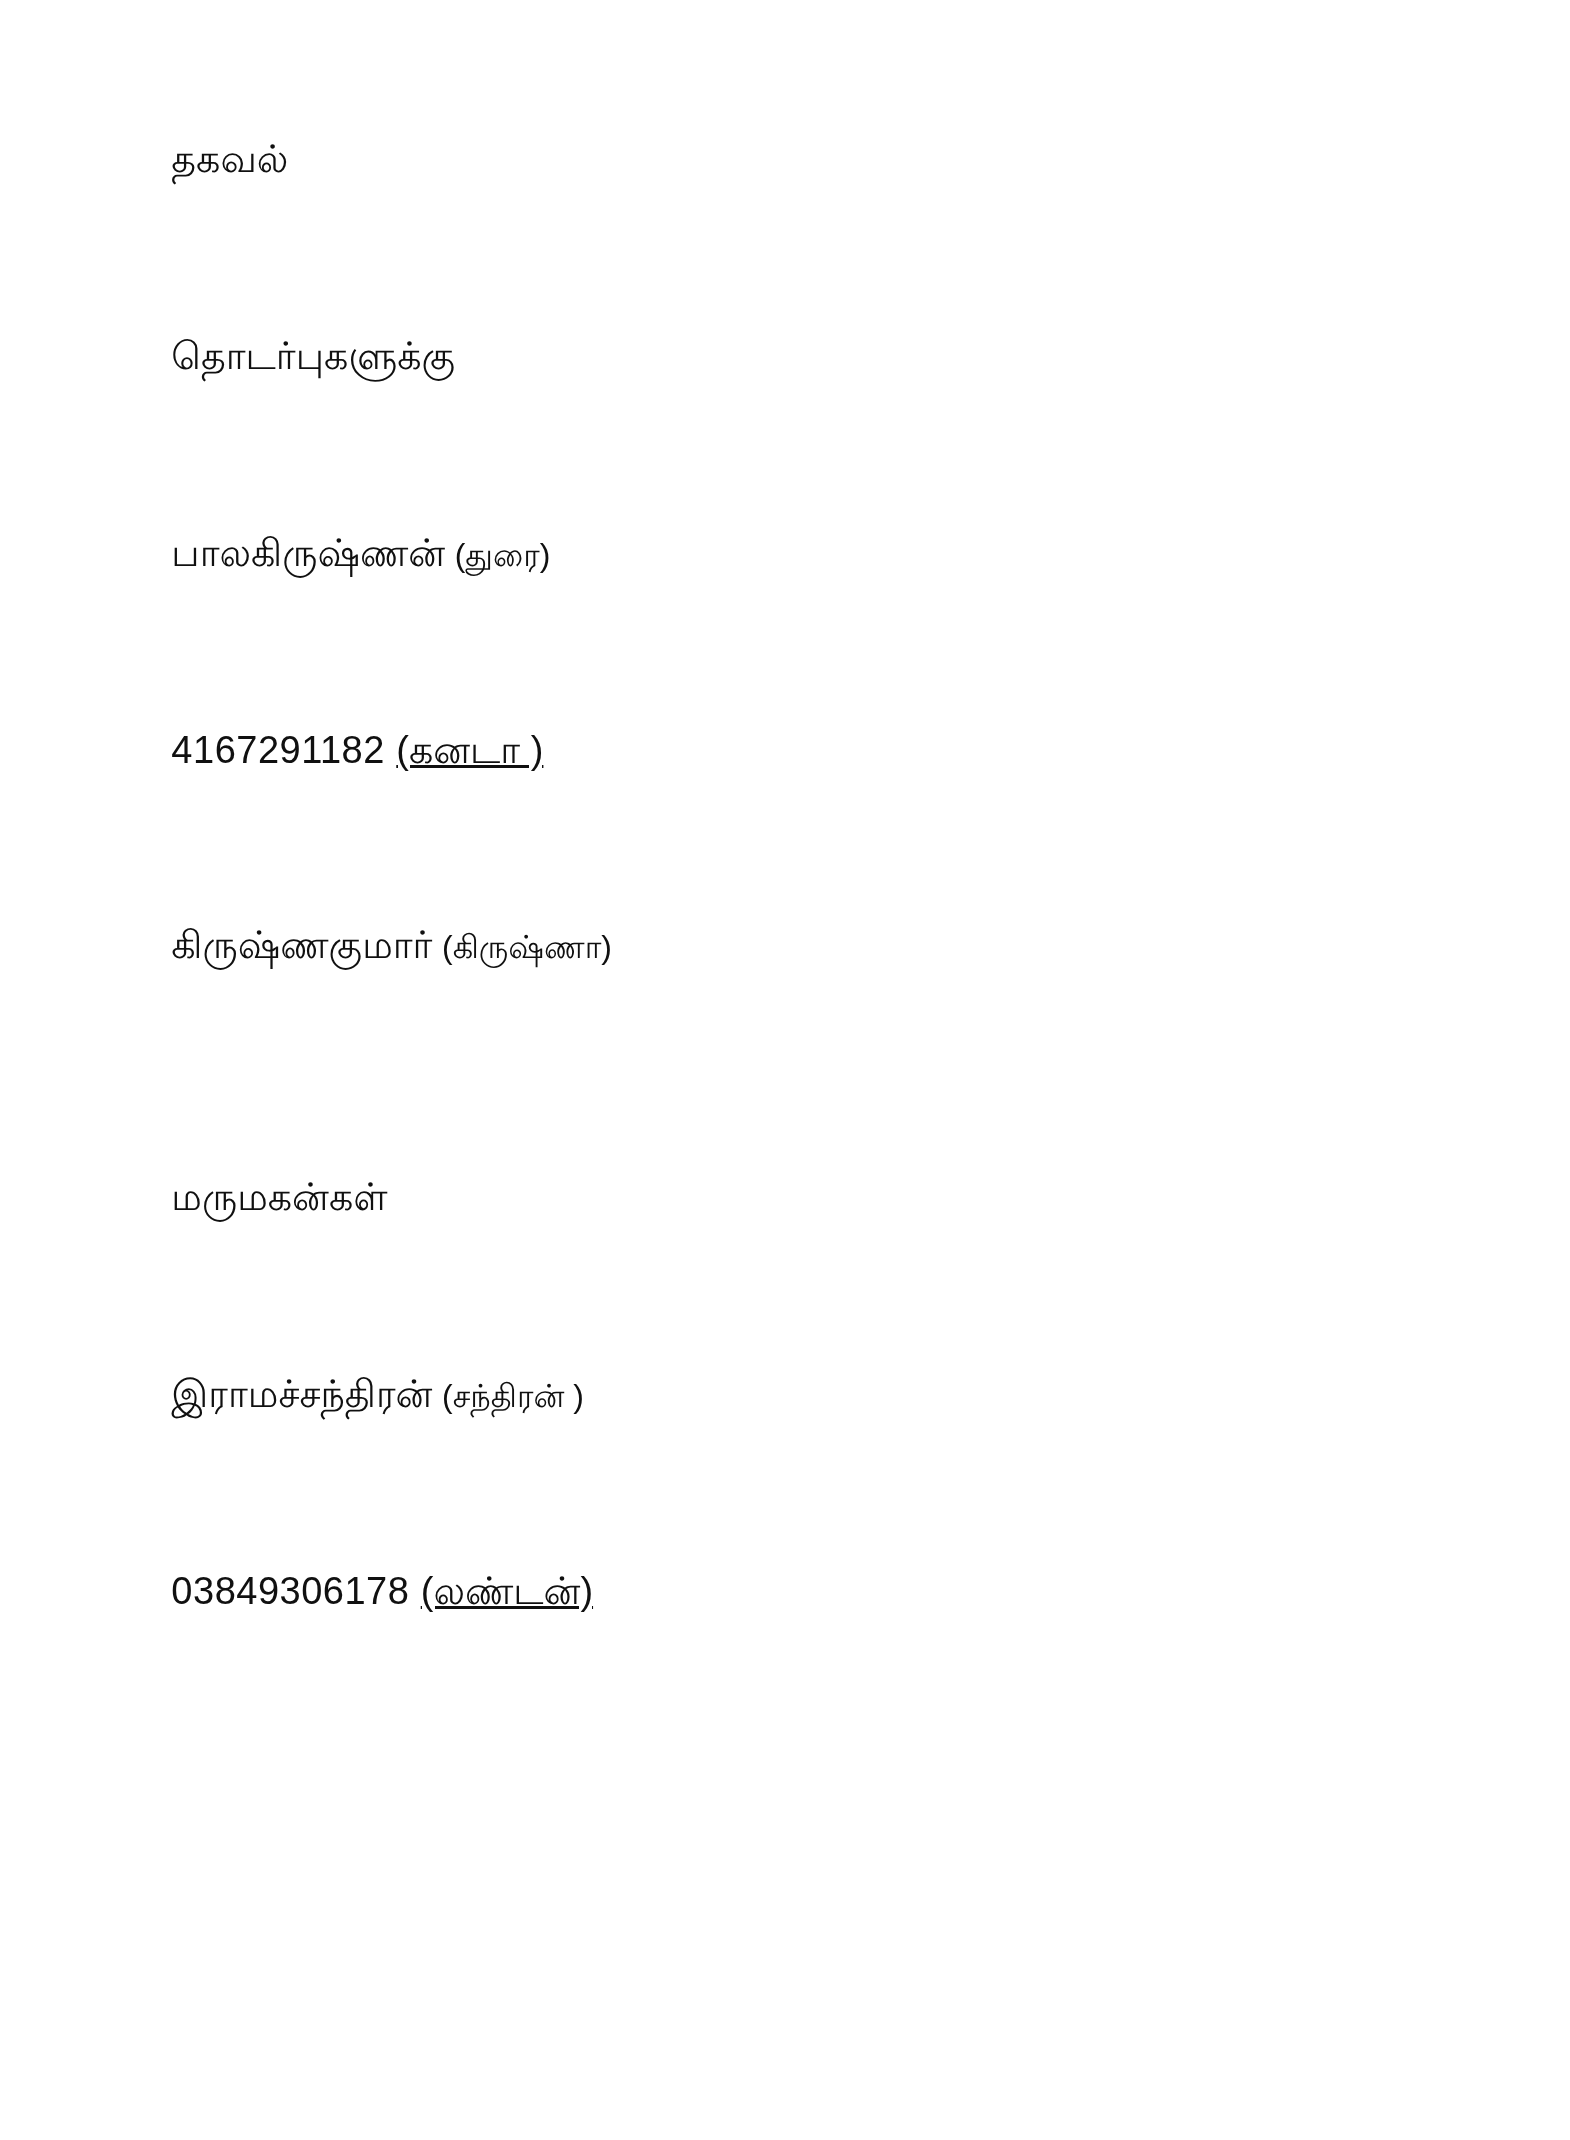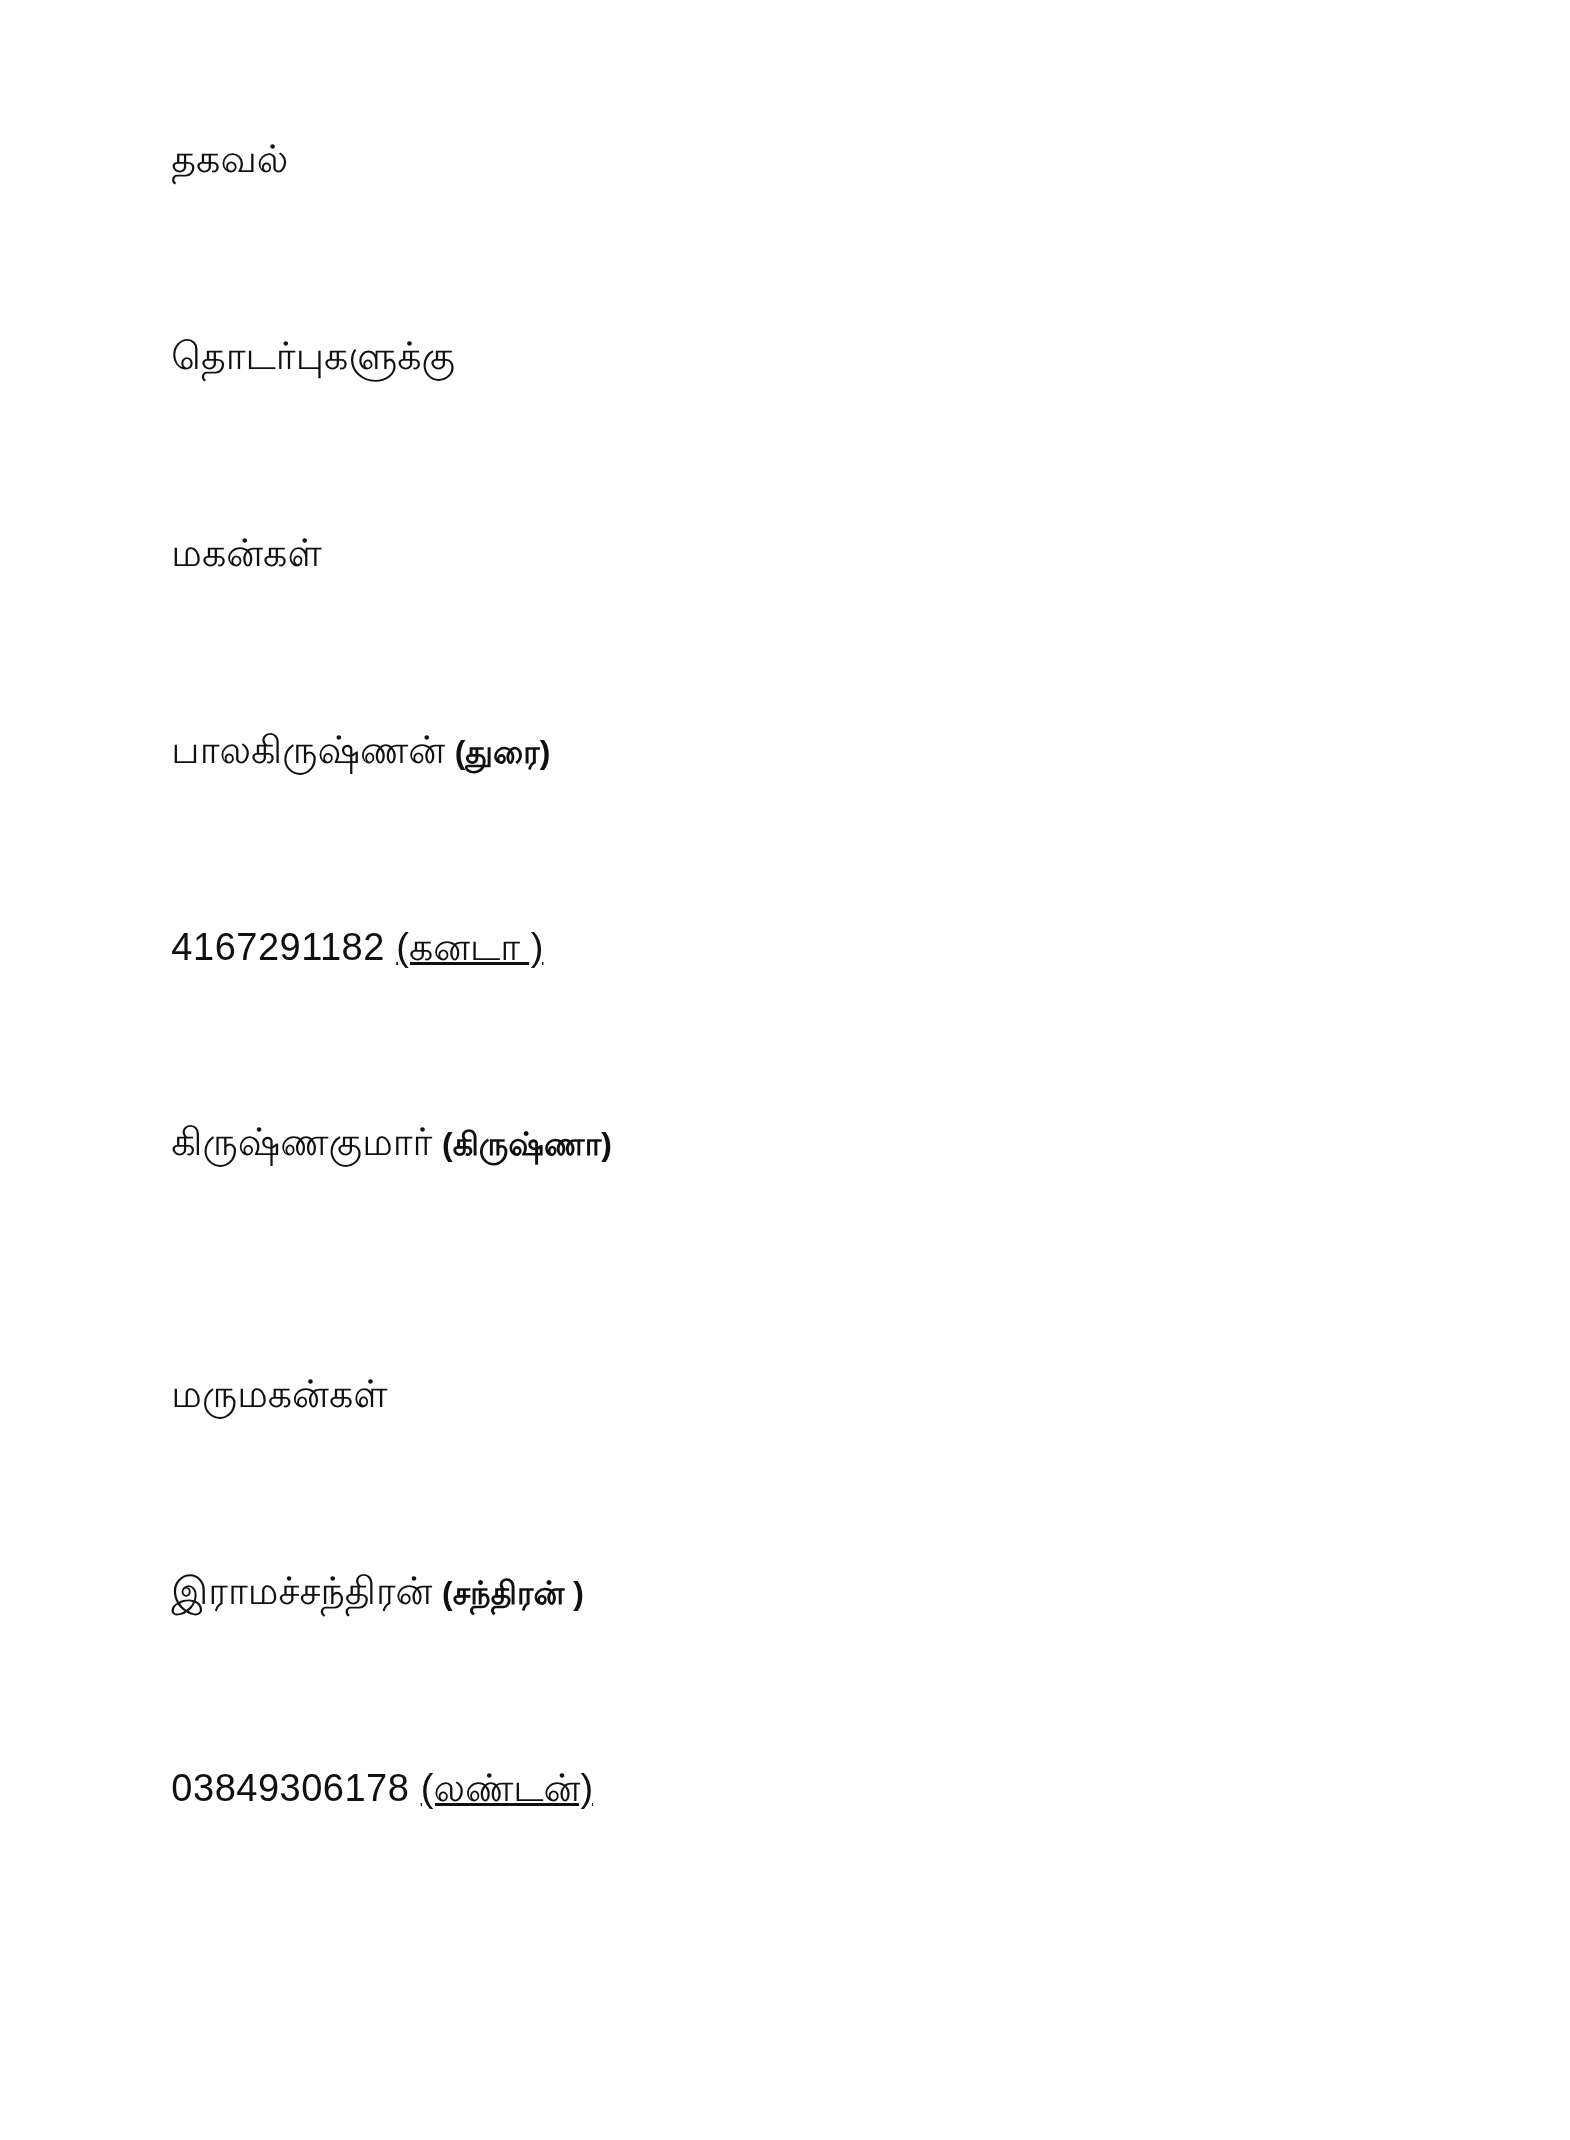--- a/index.html
+++ b/index.html
@@ -31,21 +31,21 @@
     white-space: pre;
   }
   .line .note {
     margin-left: 0.30em;
   }
   
   .line.tamil .main {
     font-weight: 500;
   }
   .line.tamil .note {
-    font-weight: 700;
+    font-weight: 400;
     font-size: 0.84em;
   }
   
   .line.number .main {
     font-weight: 400;
     letter-spacing: 0.5px;
   }
   .line.number .note {
     font-weight: 500;
     text-decoration: underline;
@@ -55,23 +55,20 @@
 <body>
 
 <div class="page">
 
   <div class="section">
     <div class="line tamil">
       <span class="main">தகவல்</span><span class="note"></span>
     </div>
     <div class="line tamil">
       <span class="main">தொடர்புகளுக்கு</span><span class="note"></span>
-    </div>
-    <div class="line tamil">
-      <span class="main">மகன்கள்</span><span class="note"></span>
     </div>
     <div class="line tamil">
       <span class="main">பாலகிருஷ்ணன்</span><span class="note">(துரை)</span>
     </div>
     <div class="line number">
       <span class="main">4167291182</span><span class="note">(கனடா )</span>
     </div>
     <div class="line tamil">
       <span class="main">கிருஷ்ணகுமார்</span><span class="note">(கிருஷ்ணா)</span>
     </div>

